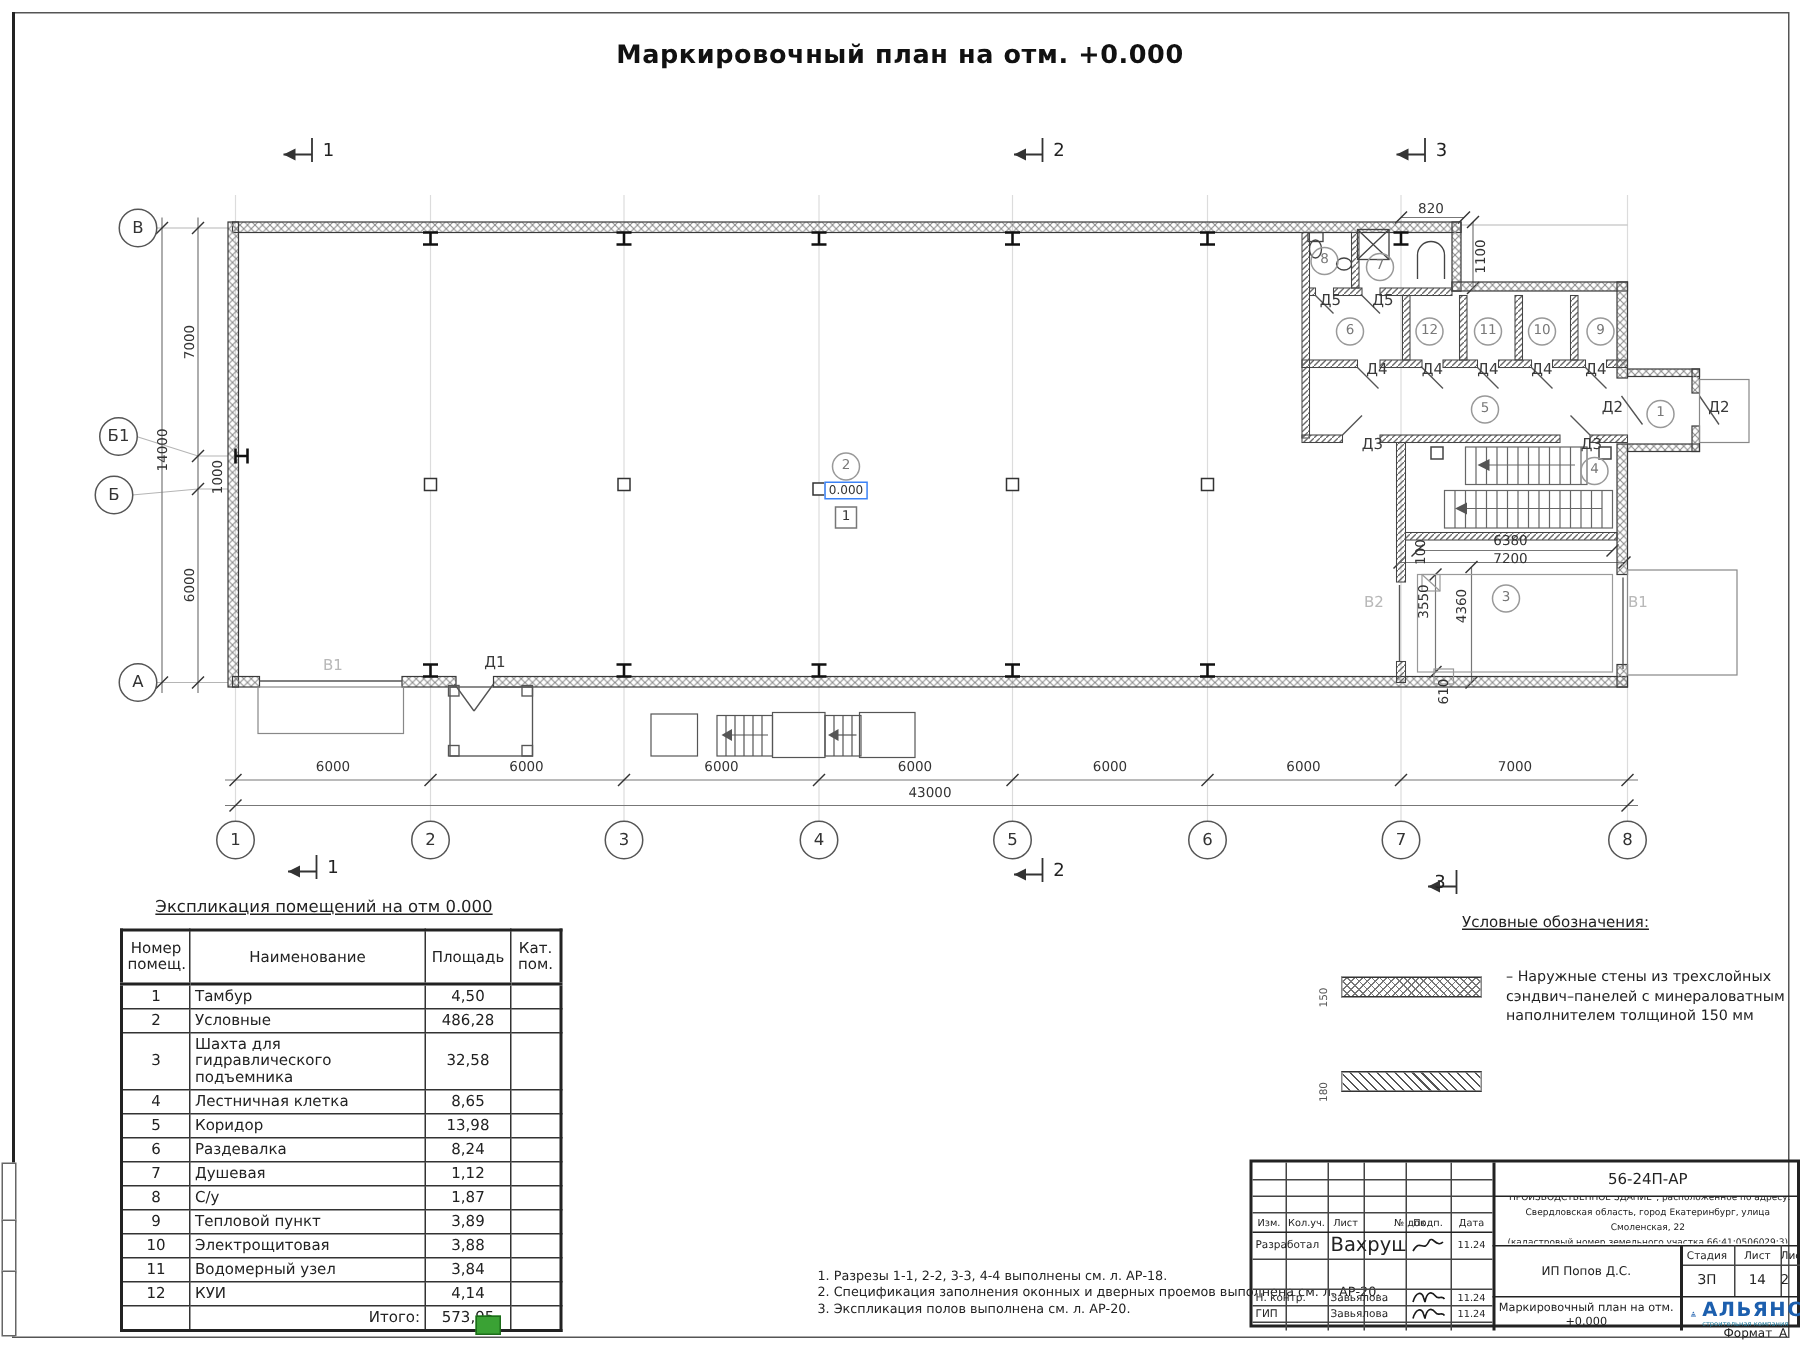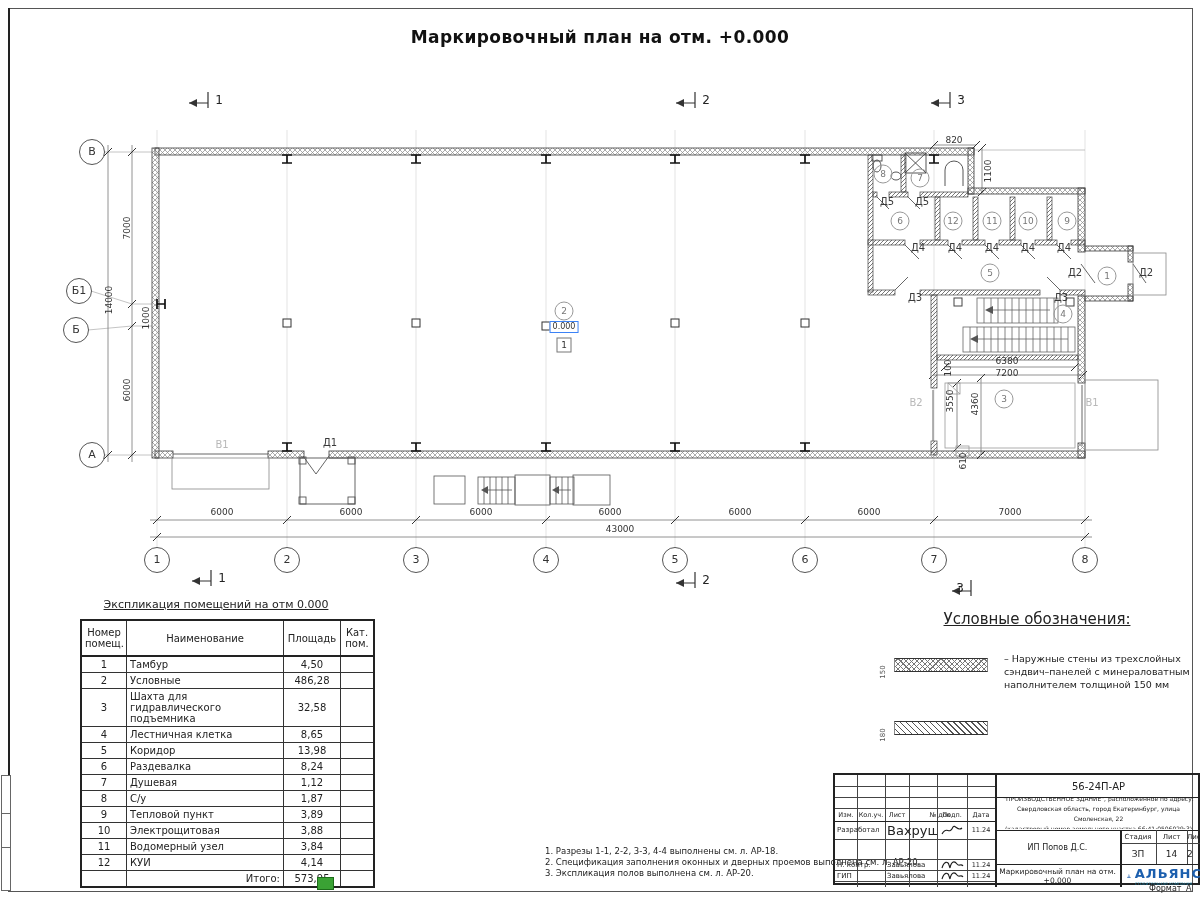--- a/index.html
+++ b/index.html
@@ -28,21 +28,21 @@
   .explic-title{text-align:center;text-decoration:underline;font-size:11px;color:#222;margin-bottom:8px;}
   .explic table{border-collapse:collapse;width:100%;table-layout:fixed;}
   .explic th,.explic td{border:1px solid #333;font-size:10px;font-weight:normal;padding:2px 3px;color:#222;}
   .explic table{border:2px solid #222;}
   .explic thead th{text-align:center;height:30px;border-bottom:2px solid #222;}
   .explic td.c{text-align:center;}
   .explic td.r{text-align:right;}
   .col-num{width:38px;}.col-name{width:150px;}.col-area{width:50px;}.col-cat{width:26px;}
   
   .legend{position:absolute;left:878px;top:610px;width:318px;}
-  .legend-title{text-align:center;text-decoration:underline;font-size:15px;color:#222;}
+  .legend-title{text-align:center;text-decoration:underline;font-size:10px;color:#222;}
   .legend-item{position:relative;display:flex;margin-top:24px;}
   .legend-dim{position:absolute;left:-2px;top:16px;transform:rotate(-90deg);font-size:7px;color:#555;}
   .swatch{width:92px;height:12px;margin:6px 16px 0 16px;flex:0 0 auto;
           border-top:1.4px solid #333;border-bottom:1.4px solid #333;border-left:1px solid #888;border-right:1px solid #888;}
   .swatch.cross{background:
      repeating-linear-gradient(45deg,transparent 0 3px,#777 3px 3.8px),
      repeating-linear-gradient(-45deg,transparent 0 3px,#777 3px 3.8px);}
   .swatch.diag{background:repeating-linear-gradient(45deg,transparent 0 3.2px,#555 3.2px 4.2px);}
   .legend-text{font-size:9.5px;line-height:13px;color:#222;}
   

